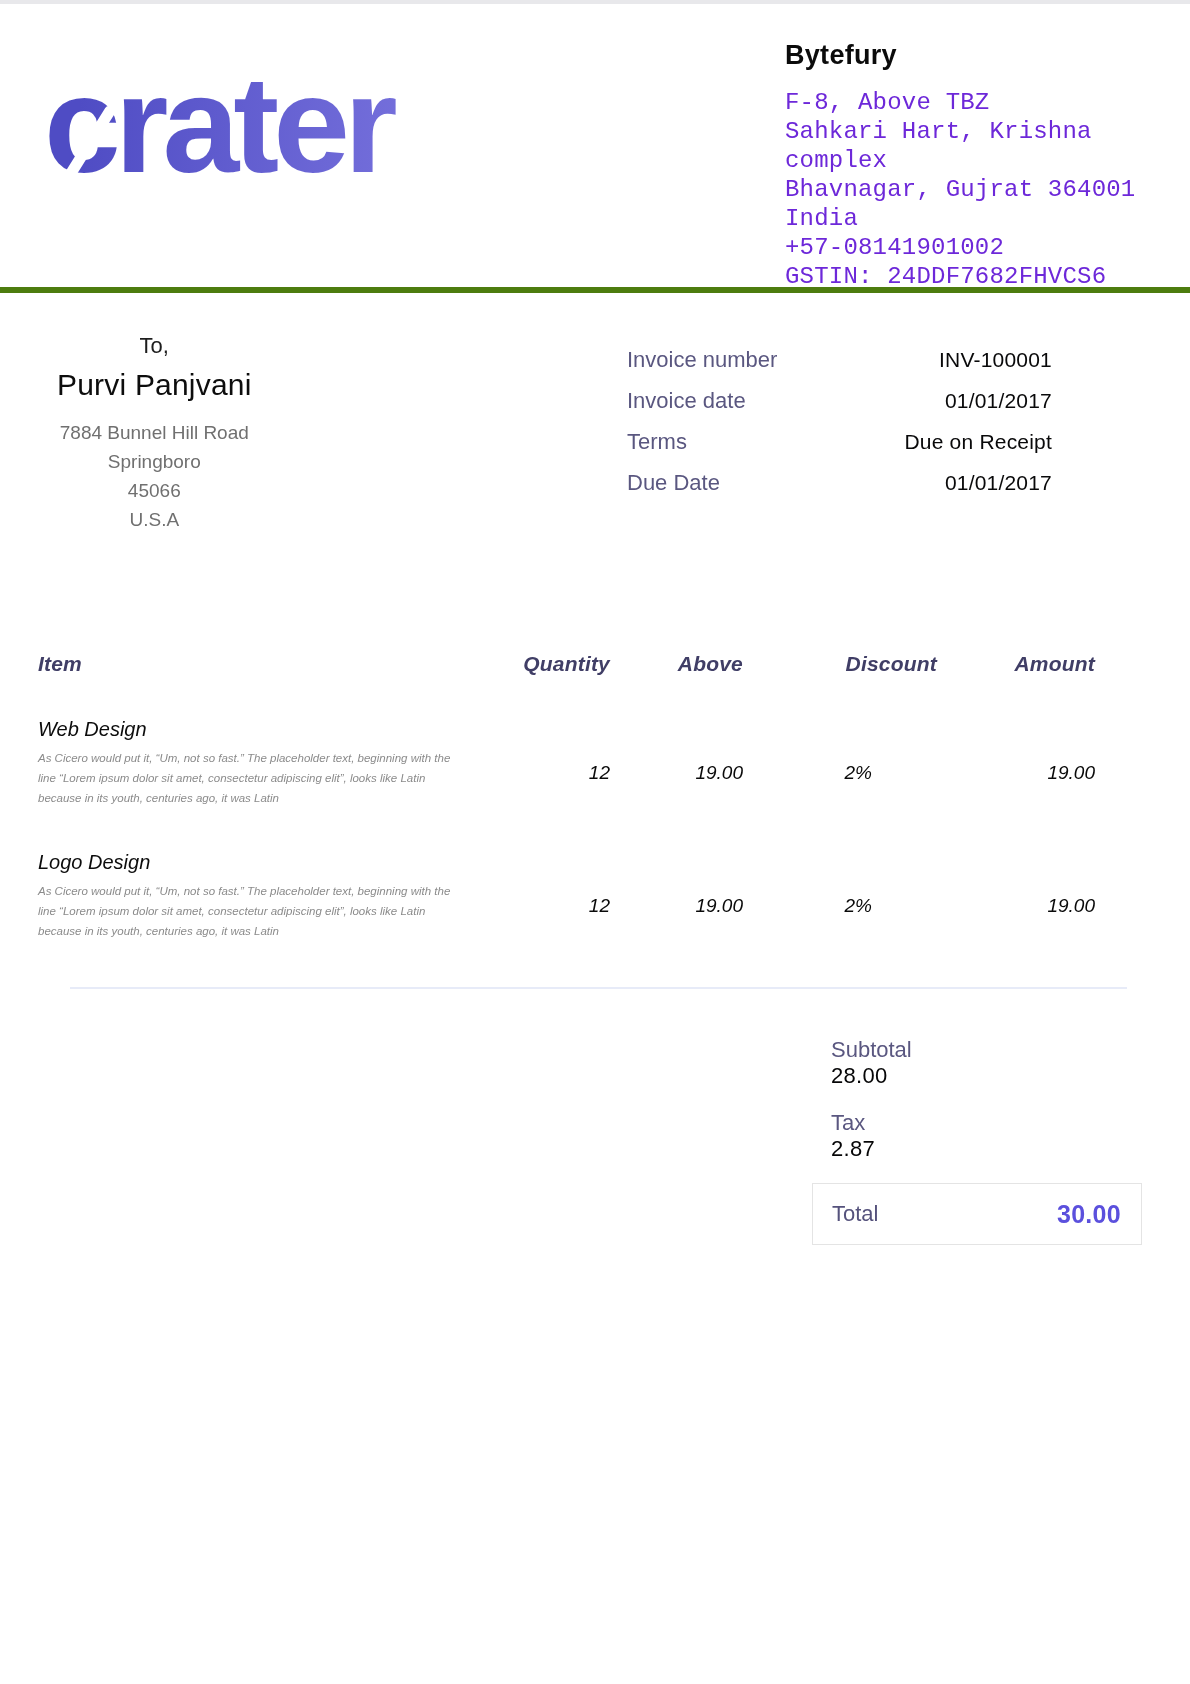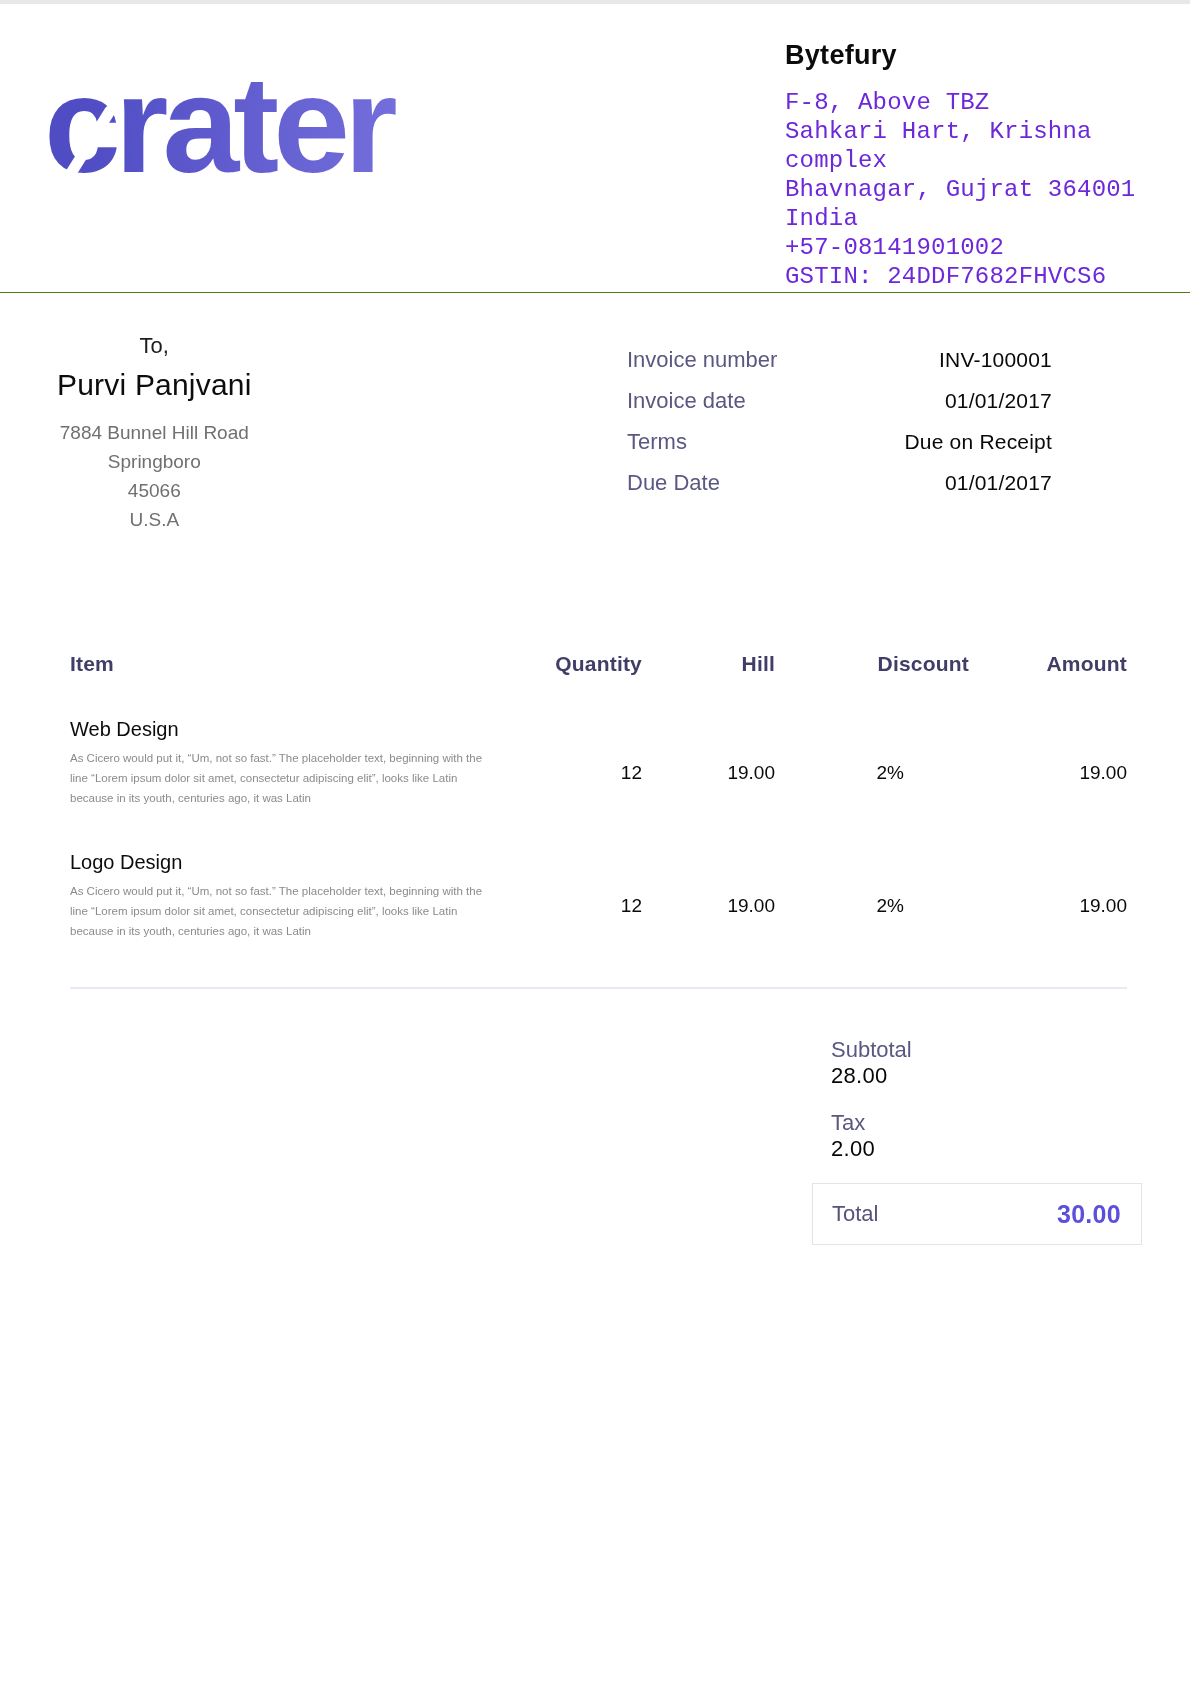--- a/index.html
+++ b/index.html
@@ -4,21 +4,21 @@
 <style>
   * { margin:0; padding:0; box-sizing:border-box; }
   html,body { background:#ffffff; }
   body {
     width:1190px; height:1684px; position:relative; overflow:hidden;
     font-family:"Liberation Sans", sans-serif; color:#111;
   }
   .top-strip { height:4px; background:#e8e8eb; width:100%; }
 
   
-  .header { position:relative; height:289px; border-bottom:1px solid #4d7c0f; background:#fff; }
+  .header { position:relative; height:289px; border-bottom:6px solid #4d7c0f; background:#fff; }
   .logo-wrap { position:absolute; left:44px; top:48px; width:460px; height:160px; }
   .logo {
     font-size:138px; font-weight:700; letter-spacing:-6px; line-height:1.05;
     color:#5a54cd;
     background:linear-gradient(92deg, #4f4cc4 8%, #7e78e1 96%);
     -webkit-background-clip:text; background-clip:text;
     -webkit-text-fill-color:transparent;
   }
   .logo-cut { position:absolute; background:#ffffff; width:11px; border-radius:4px; }
   .cut-c { left:36px; top:48px; height:100px; transform:rotate(32deg); }
@@ -33,21 +33,21 @@
   .to-label { font-size:22px; color:#1d1d1d; }
   .customer-name { font-size:30px; font-weight:400; color:#0d0d0d; margin:9px 0 16px; letter-spacing:.2px; }
   .bill-line { font-size:19px; color:#707070; line-height:29px; }
 
   .meta { width:425px; margin-right:81px; margin-top:14px; }
   .meta-row { display:flex; justify-content:space-between; align-items:baseline; margin-bottom:15px; }
   .meta-label { font-size:22px; color:#5a5780; }
   .meta-value { font-size:21px; color:#09090a; letter-spacing:.2px; }
 
   
-  .items { margin:118px 63px 0 70px; }
+  .items { margin:118px 63px 0 38px;font-style:italic; }
   .thead { display:flex; font-size:21px; font-weight:700; color:#403e66; letter-spacing:.2px; }
   .col-item { width:430px; text-align:left; }
   .col-qty  { width:142px; text-align:right; }
   .col-price{ width:133px; text-align:right; }
   .col-disc { width:194px; text-align:right; }
   .col-amt  { width:158px; text-align:right; }
   .item-row { display:flex; margin-top:42px; align-items:flex-start; }
   .item-name { font-size:20px; color:#0c0c0c; margin-bottom:7px; }
   .item-desc { font-size:11.5px; color:#8b8b8b; line-height:1.76; width:415px; }
   .cell-num { font-size:19px; color:#0a0a0a; margin-top:44px; }
@@ -117,21 +117,21 @@
       <span class="meta-label">Due Date</span>
       <span class="meta-value">01/01/2017</span>
     </div>
   </div>
 </div>
 
 <div class="items">
   <div class="thead">
     <div class="col-item">Item</div>
     <div class="col-qty">Quantity</div>
-    <div class="col-price">Hill</div>
+    <div class="col-price">Above</div>
     <div class="col-disc">Discount</div>
     <div class="col-amt">Amount</div>
   </div>
 
   <div class="item-row">
     <div class="col-item">
       <div class="item-name">Web Design</div>
       <div class="item-desc">As Cicero would put it, “Um, not so fast.” The placeholder text, beginning with the line “Lorem ipsum dolor sit amet, consectetur adipiscing elit”, looks like Latin because in its youth, centuries ago, it was Latin</div>
     </div>
     <div class="col-qty cell-num">12</div>
@@ -154,19 +154,19 @@
 
 <div class="divider"></div>
 
 <div class="totals">
   <div class="tot-row">
     <span class="tot-label">Subtotal</span>
     <span class="tot-value">28.00</span>
   </div>
   <div class="tot-row">
     <span class="tot-label">Tax</span>
-    <span class="tot-value">2.00</span>
+    <span class="tot-value">2.87</span>
   </div>
   <div class="total-box">
     <span class="total-label">Total</span>
     <span class="total-value">30.00</span>
   </div>
 </div>
 
 </body></html>

